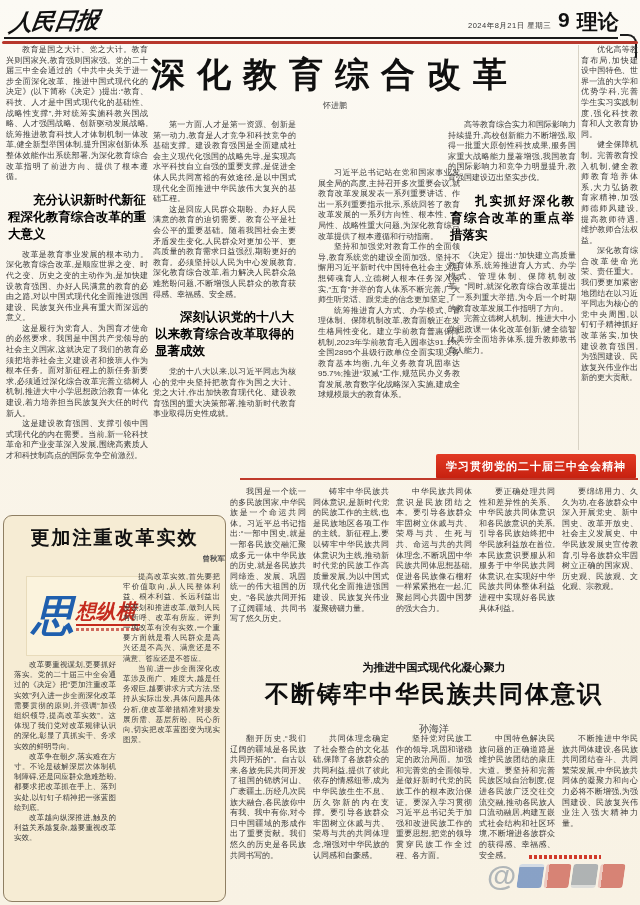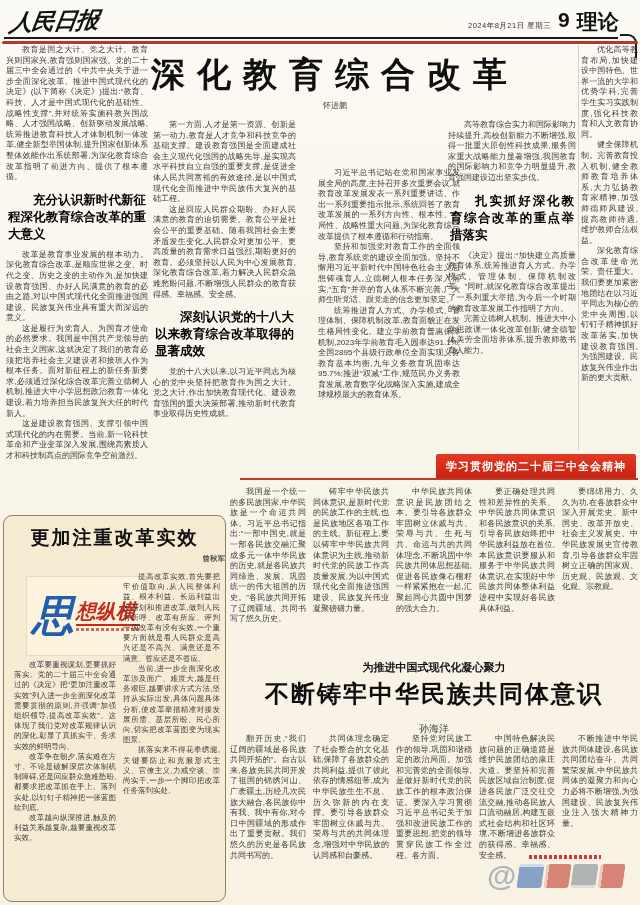--- a/index.html
+++ b/index.html
@@ -190,21 +190,20 @@
       </span>
     </div>
     <div class="bodytext" style="left:10px;top:144px;width:102px;height:230px;">
         <p>改革要重视谋划,更要抓好落实。党的二十届三中全会通过的《决定》把“更加注重改革实效”列入进一步全面深化改革需要贯彻的原则,并强调“加强组织领导,提高改革实效”。这体现了我们党对改革规律认识的深化,彰显了真抓实干、务求实效的鲜明导向。</p>
         <p>改革争在朝夕,落实难在方寸。不论是破解深层次体制机制障碍,还是回应群众急难愁盼,都要求把改革抓在手上、落到实处,以钉钉子精神把一张蓝图绘到底。</p>
         <p>改革越向纵深推进,触及的利益关系越复杂,越要重视改革实效。</p>
       </div>
     <div class="bodytext" style="left:119px;top:56px;width:97px;height:318px;">
         <p>提高改革实效,首先要把牢价值取向,从人民整体利益、根本利益、长远利益出发谋划和推进改革,做到人民有所呼、改革有所应。评判一项改革有没有实效,一个重要方面就是看人民群众是高兴还是不高兴、满意还是不满意、答应还是不答应。</p>
         <p>当前,进一步全面深化改革涉及面广、难度大,越是任务艰巨,越要讲求方式方法,坚持从实际出发,具体问题具体分析,使改革举措精准对接发展所需、基层所盼、民心所向,切实把改革蓝图变为现实图景。</p>
-        <p>抓落实来不得花拳绣腿,关键要防止和克服形式主义、官僚主义,力戒空谈、崇尚实干,一步一个脚印把改革任务落到实处。</p>
       </div>
   </div>
 
   <div class="wm">
     <div class="wm-caption"></div>
     <div class="wm-row">
       <span class="wm-at">@</span>
       <span class="wm-glyph"></span>
       <span class="wm-glyph red"></span>
       <span class="wm-glyph grey"></span>

